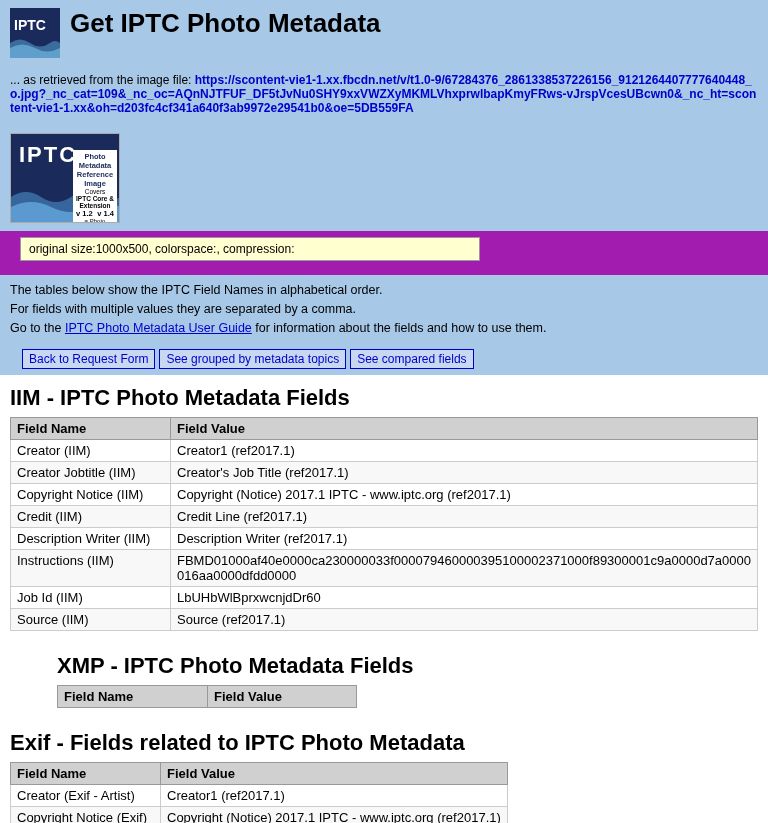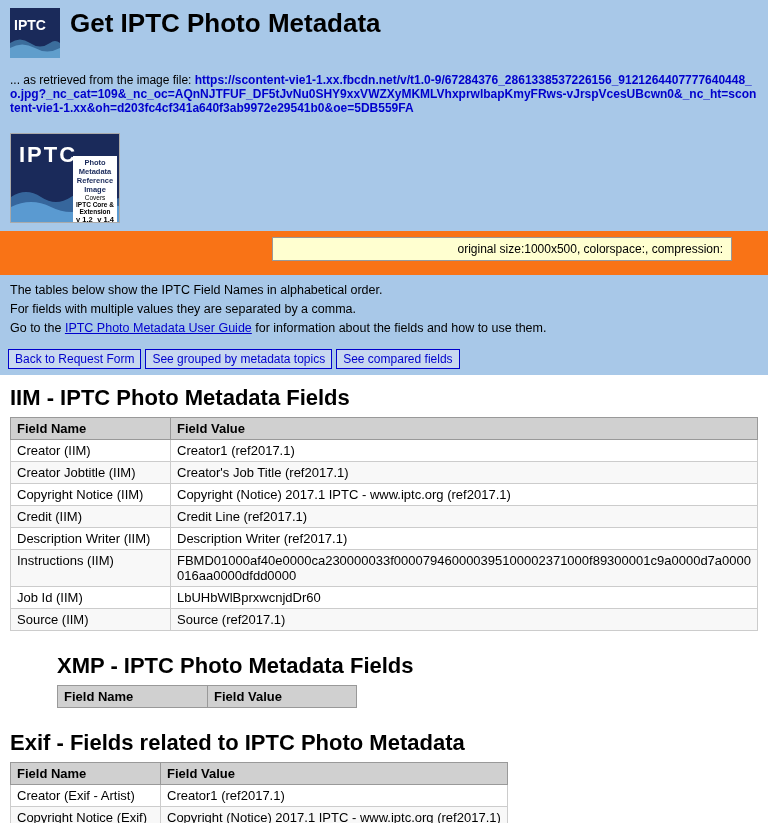--- a/index.html
+++ b/index.html
@@ -41,21 +41,21 @@
       padding: 6px 10px;
       font-size: 12.5px;
       line-height: 1.5;
       background: #a8c8e8;
     }
     .description-section a {
       color: #00f;
     }
 
     .nav-buttons {
-      padding: 6px 8px;
+      padding: 6px 22px;
       background: #a8c8e8;
       display: flex;
       gap: 4px;
     }
     .nav-btn {
       background: #c8d8f0;
       border: 1px solid #0000cc;
       color: #0000cc;
       padding: 2px 6px;
       font-size: 12px;
@@ -144,21 +144,21 @@
       left: 8px;
     }
     .iptc-wave {
       position: absolute;
       bottom: 0;
       left: 0;
       right: 0;
     }
     .iptc-white-box {
       position: absolute;
-      top: 22px;
+      top: 16px;
       right: 2px;
       background: white;
       padding: 2px 3px;
       font-size: 7px;
       text-align: center;
       width: 44px;
     }
     .iptc-white-box .ref-title {
       color: #1a2a5a;
       font-weight: bold;
@@ -226,21 +226,21 @@
         <span>v 1.2</span>
         <span>v 1.4</span>
       </div>
       <div class="ref-std">= Photo Metadata Standard 2017.1</div>
       <div class="ref-copyright">Copyright  2017 IPTC www.iptc.org</div>
       <div class="ref-id">72017.1</div>
     </div>
   </div>
 </div>
 
-<div style="background:#f97316;padding:0 26px 8px 10px;text-align:right;">
+<div style="background:#a21caf;padding:0 10px 8px 10px;">
   <div class="image-info-box">original size:1000x500, colorspace:, compression:</div>
 </div>
 
 <div class="description-section">
   <div>The tables below show the IPTC Field Names in alphabetical order.</div>
   <div>For fields with multiple values they are separated by a comma.</div>
   <div>
     <span>Go to the </span><a href="#" style="color:#00c;">IPTC Photo Metadata User Guide</a><span> for information about the fields and how to use them.</span>
   </div>
 </div>

